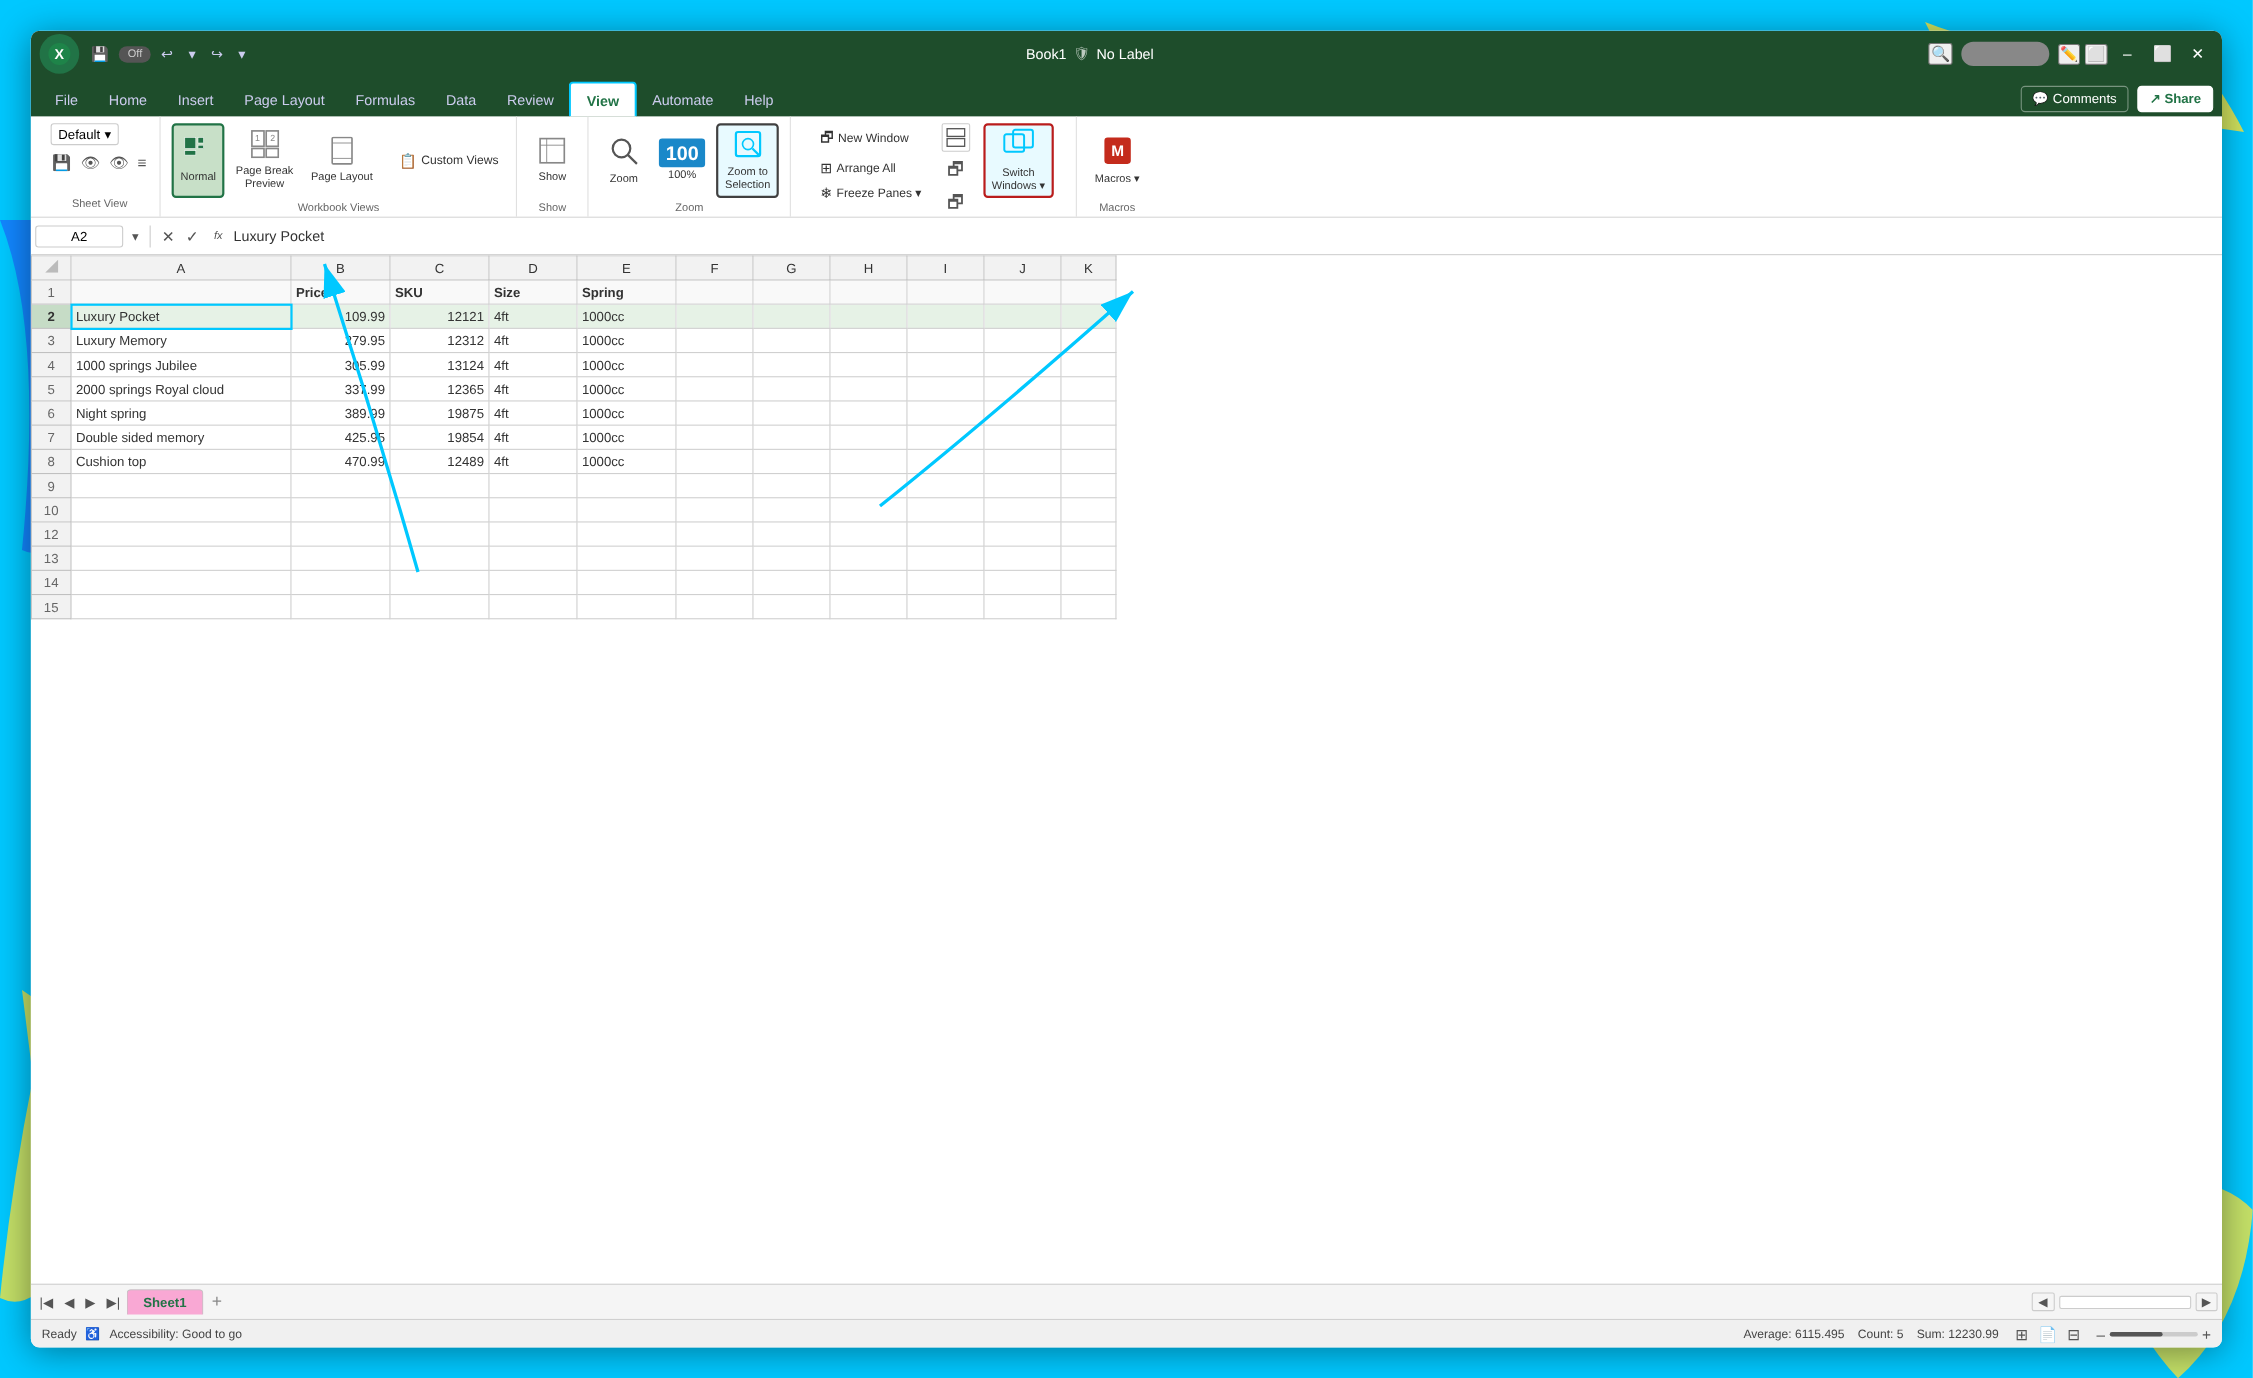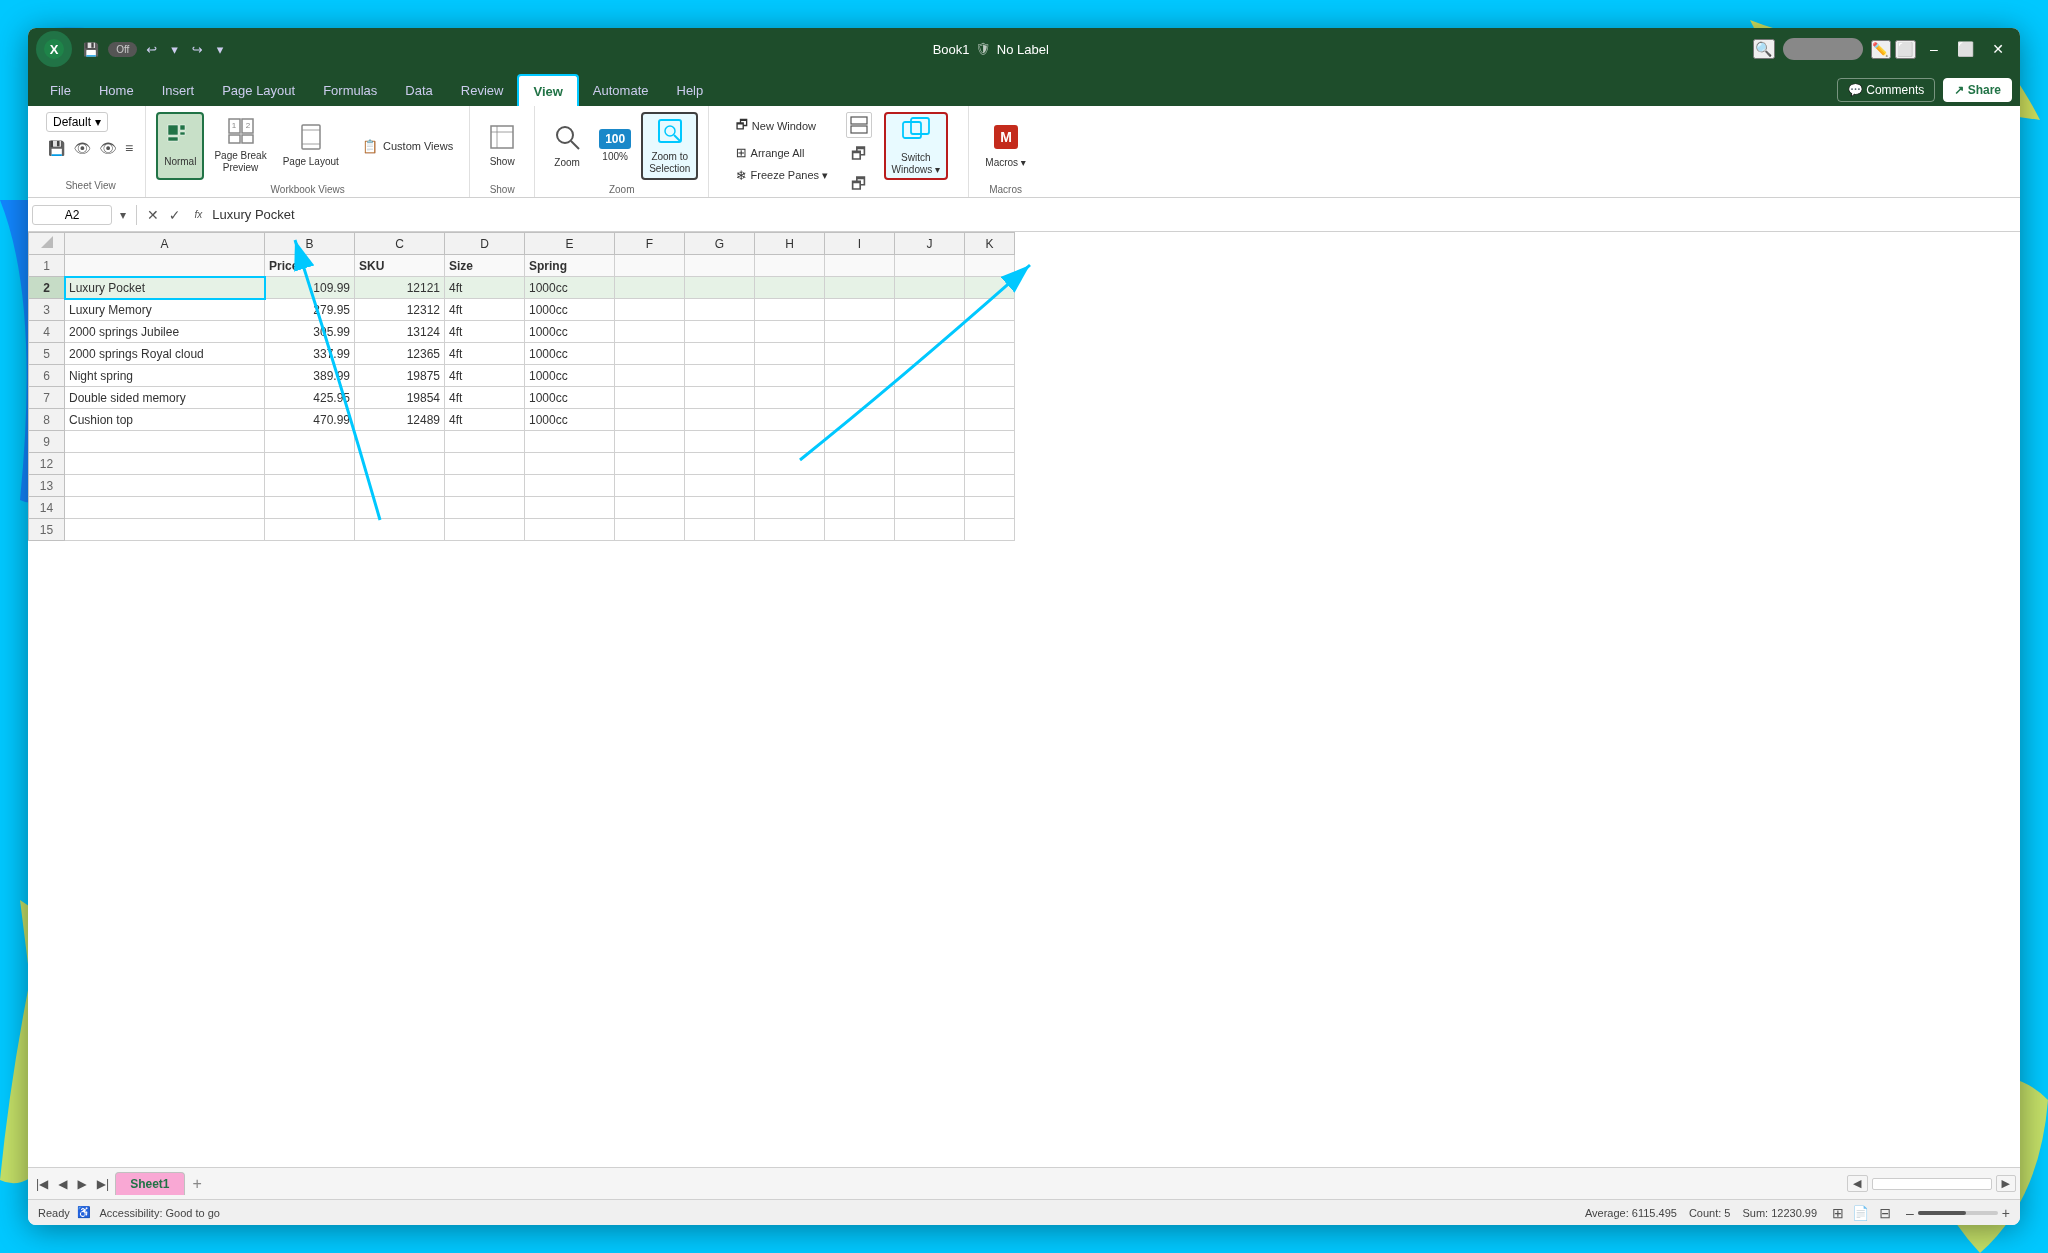--- a/index.html
+++ b/index.html
@@ -695,21 +695,21 @@
           <span class="btn-icon">
             <svg width="28" height="28" viewBox="0 0 28 28">
               <circle cx="12" cy="12" r="8" fill="none" stroke="#555" stroke-width="2"></circle>
               <line x1="18" y1="18" x2="26" y2="26" stroke="#555" stroke-width="2"></line>
             </svg>
           </span>
           <span class="btn-label">Zoom</span>
         </button>
 
         <button class="ribbon-btn">
-          <span class="btn-icon" style="font-size:12px;font-weight:bold;background:#1a88c9;color:#fff;padding:4px 6px;border-radius:3px;">100</span>
+          <span class="btn-icon" style="font-size:18px;font-weight:bold;background:#1a88c9;color:#fff;padding:4px 6px;border-radius:3px;">100</span>
           <span class="btn-label">100%</span>
         </button>
 
         <button class="ribbon-btn zoom-selection">
           <span class="btn-icon">
             <svg width="28" height="28" viewBox="0 0 28 28">
               <rect x="3" y="3" width="22" height="22" fill="none" stroke="#00c8ff" stroke-width="2" rx="2"></rect>
               <circle cx="14" cy="14" r="5" fill="none" stroke="#00c8ff" stroke-width="1.5"></circle>
               <line x1="18" y1="18" x2="24" y2="24" stroke="#00c8ff" stroke-width="2"></line>
             </svg>
@@ -866,21 +866,21 @@
               <td class="text">1000cc</td>
               <td class="text"></td>
               <td class="text"></td>
               <td class="text"></td>
               <td class="text"></td>
               <td class="text"></td>
               <td class="text"></td>
             </tr>
             <tr>
               <th class="row-num">4</th>
-              <td class="text">2000 springs Jubilee</td>
+              <td class="text">1000 springs Jubilee</td>
               <td class="num">305.99</td>
               <td class="num">13124</td>
               <td class="text">4ft</td>
               <td class="text">1000cc</td>
               <td class="text"></td>
               <td class="text"></td>
               <td class="text"></td>
               <td class="text"></td>
               <td class="text"></td>
               <td class="text"></td>
@@ -936,20 +936,34 @@
               <td class="text">1000cc</td>
               <td class="text"></td>
               <td class="text"></td>
               <td class="text"></td>
               <td class="text"></td>
               <td class="text"></td>
               <td class="text"></td>
             </tr>
             <tr>
               <th class="row-num">9</th>
+              <td class="text"></td>
+              <td class="text"></td>
+              <td class="text"></td>
+              <td class="text"></td>
+              <td class="text"></td>
+              <td class="text"></td>
+              <td class="text"></td>
+              <td class="text"></td>
+              <td class="text"></td>
+              <td class="text"></td>
+              <td class="text"></td>
+            </tr>
+            <tr>
+              <th class="row-num">10</th>
               <td class="text"></td>
               <td class="text"></td>
               <td class="text"></td>
               <td class="text"></td>
               <td class="text"></td>
               <td class="text"></td>
               <td class="text"></td>
               <td class="text"></td>
               <td class="text"></td>
               <td class="text"></td>

